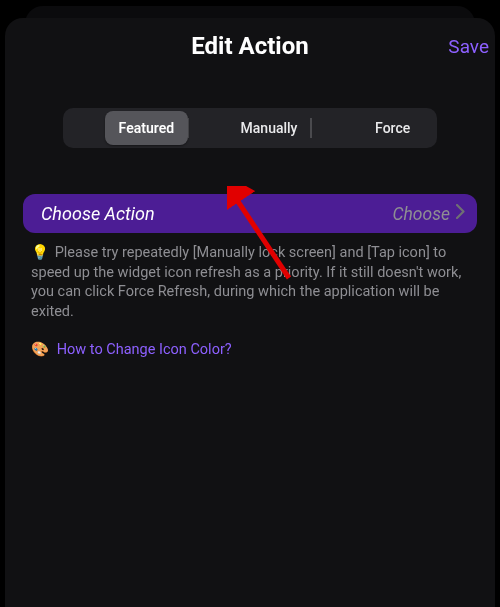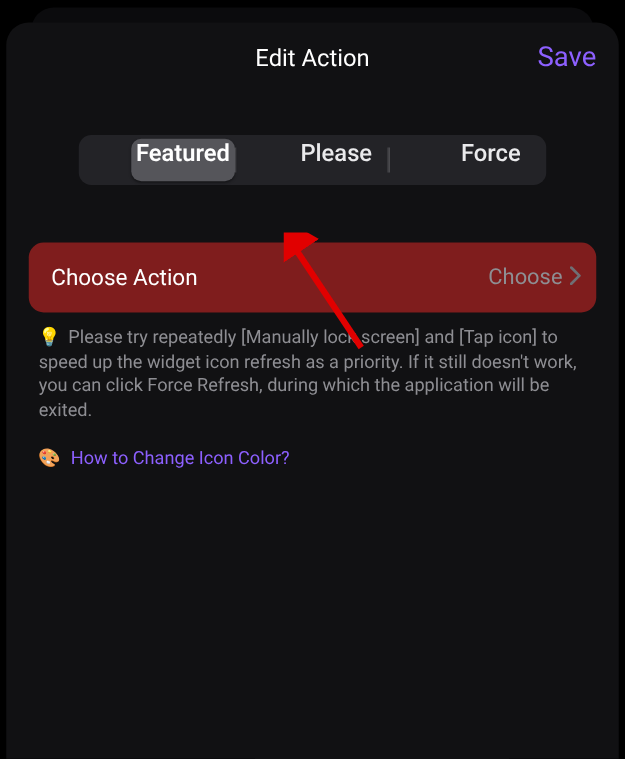--- a/index.html
+++ b/index.html
@@ -8,38 +8,38 @@
     position: absolute; left: 5px; right: 5px; top: 18px; bottom: 0;
     background: #111113; border-radius: 18px 18px 0 0;
   }
   .sheet-back {
     position: absolute; left: 25px; right: 25px; top: 6px; height: 40px;
     background: #0b0b0d; border-radius: 18px 18px 0 0;
   }
   .header {
     position: relative; height: 56px; display: flex; align-items: center; justify-content: center;
   }
-  .title { color: #fff; font-size: 19px; font-weight: 400; }
-  .save { position: absolute; right: 18px; top: 50%; transform: translateY(-50%); color: #8d60ff; font-size: 22px; font-weight: 400; cursor: pointer; }
+  .title { color: #fff; font-size: 24px; font-weight: 700; }
+  .save { position: absolute; right: 6px; top: 50%; transform: translateY(-50%); color: #8d60ff; font-size: 19px; font-weight: 400; cursor: pointer; }
   .segmented {
     margin: 34px auto 0; width: 374px; height: 40px; background: #232327; border-radius: 10px;
     display: flex; align-items: center; padding: 3px;
   }
   .seg-item {
-    flex: 1; height: 34px; display: flex; align-items: flex-start; justify-content: center;
-    color: #eaeaec; font-size: 19px; font-weight: 500; cursor: pointer; position: relative; margin-left: 39px;
+    flex: 1; height: 34px; display: flex; align-items: center; justify-content: center;
+    color: #eaeaec; font-size: 14px; font-weight: 500; cursor: pointer; position: relative; margin-left: 39px;
   }
   .seg-item.selected {
     background: #55555a; border-radius: 8px; color: #fff; font-weight: 600;
     box-shadow: 0 1px 2px rgba(0,0,0,0.4);
   }
   .seg-div { width: 1px; height: 20px; background: #4a4a4e; }
   .row-card {
-    margin: 46px 18px 0; height: 56px; background: #7f1d1d; border-radius: 12px;
-    display: flex; align-items: center; padding: 0 12px 0 18px; cursor: pointer;
+    margin: 46px 18px 0; height: 39px; background: #4c1d95; border-radius: 12px;
+    display: flex; align-items: center; padding: 0 12px 0 18px; cursor: pointer; font-style: italic;
   }
   .row-label { color: #fff; font-size: 18px; font-weight: 400; flex: 1; }
   .row-value { color: #8e8e93; font-size: 17.5px; margin-right: 6px; margin-left: 18px; }
   .chevron { color: #6f6f74; }
   .note {
     margin: 10px 26px 0; color: #8e8e93; font-size: 14.5px; line-height: 1.35;
   }
   .note .bulb { margin-right: 2px; }
   .link-line { margin-top: 19px; }
   .link { color: #8d60ff; cursor: pointer; }
@@ -59,21 +59,21 @@
     <div class="title">Edit Action</div>
     <div class="save">Save</div>
   </div>
 
   <div class="segmented">
     <div class="seg-item selected">
         <span>Featured</span>
       </div>
     <div class="seg-div"></div>
     <div class="seg-item">
-        <span>Please</span>
+        <span>Manually</span>
       </div>
     <div class="seg-div"></div>
     <div class="seg-div"></div>
     <div class="seg-item">
         <span>Force</span>
       </div>
   </div>
 
   <div class="row-card">
     <div class="row-label">Choose Action</div>

